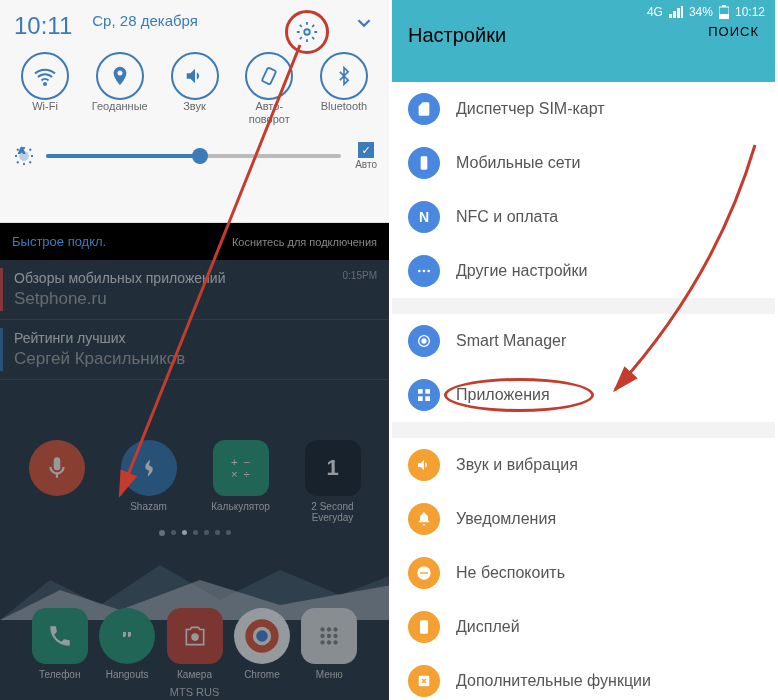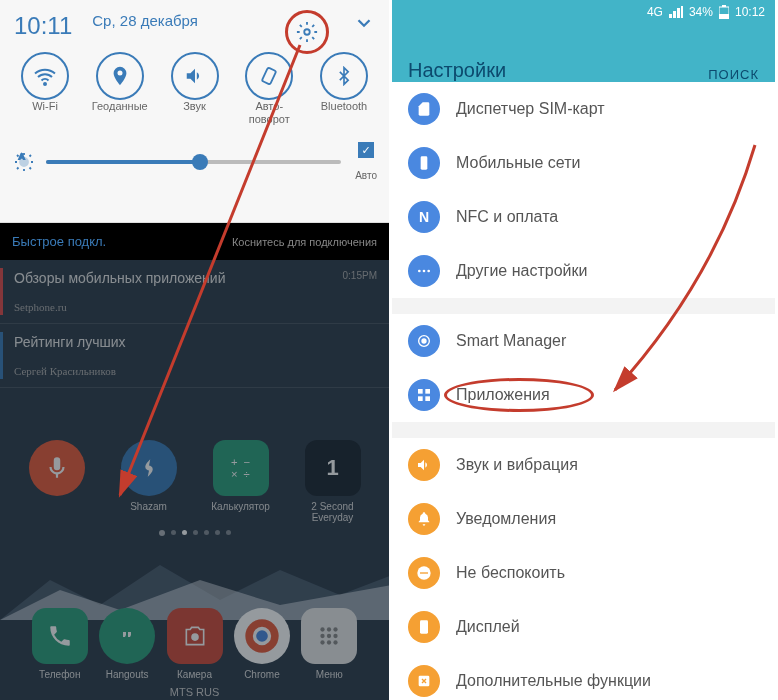--- a/index.html
+++ b/index.html
@@ -23,30 +23,30 @@
 .toggle-circ{width:48px;height:48px;border:2px solid #3a7bb8;border-radius:50%;display:flex;align-items:center;justify-content:center;color:#3a7bb8;}
 .toggle-lbl{font-size:11px;color:#666;text-align:center;line-height:1.2;}
 
 .bright-row{display:flex;align-items:center;padding:8px 4px;}
 .bright-ico{width:24px;height:24px;margin-right:10px;color:#3a7bb8;}
 .slider{flex:1;height:4px;background:#bbb;border-radius:2px;position:relative;}
 .slider-fill{height:100%;width:52%;background:#3a7bb8;border-radius:2px;}
 .slider-thumb{position:absolute;left:52%;top:-6px;width:16px;height:16px;background:#3a7bb8;border-radius:50%;transform:translateX(-50%);}
 .auto-chk{display:flex;flex-direction:column;align-items:center;margin-left:14px;}
 .chkbox{width:16px;height:16px;background:#3a7bb8;display:flex;align-items:center;justify-content:center;color:#fff;font-size:11px;}
-.auto-lbl{font-size:10px;color:#666;margin-top:12px;}
+.auto-lbl{font-size:10px;color:#666;margin-top:1px;}
 
 .quick-connect{height:38px;background:#000000;display:flex;align-items:center;padding:12px 12px;font-size:13px;color:#3a7bb8;border-top:1px solid #ddd;}
 .qc-right{margin-left:auto;font-size:11px;color:#888;}
 
 .notif-area{height:440px;background:#2d3b4a;position:relative;overflow:hidden;}
 .dim-overlay{position:absolute;inset:0;background:rgba(20,30,40,.45);z-index:3;}
 .notif{padding:10px 14px;border-bottom:1px solid rgba(255,255,255,.12);position:relative;z-index:1;}
 .notif-title{color:#e6e6e6;font-size:14px;}
-.notif-sub{color:#aaa;font-size:11px;margin-top:15px;font-family:Liberation Serif, serif;}
+.notif-sub{color:#aaa;font-size:17px;margin-top:3px;}
 .notif-time{position:absolute;right:12px;top:10px;color:#aaa;font-size:10px;}
 .notif-bar{position:absolute;left:0;top:8px;bottom:8px;width:3px;}
 .nb1{background:#e04a4a;}
 .nb2{background:#3a7bb8;}
 
 .apps-row{position:absolute;top:180px;left:0;right:0;display:flex;justify-content:center;gap:12px;z-index:2;}
 .app{display:flex;flex-direction:column;align-items:center;width:80px;}
 .app-ic{width:56px;height:56px;border-radius:50%;display:flex;align-items:center;justify-content:center;color:#fff;}
 .app-lbl{font-size:10px;color:#ddd;margin-top:5px;text-align:center;}
 .dots{position:absolute;top:270px;left:0;right:0;display:flex;justify-content:center;gap:6px;z-index:2;}
@@ -57,21 +57,21 @@
 .mountains{position:absolute;left:0;right:0;top:290px;height:70px;z-index:1;}
 
 .dock{position:absolute;bottom:20px;left:0;right:0;display:flex;justify-content:space-around;padding:0 26px;z-index:2;}
 .carrier{position:absolute;bottom:2px;left:0;right:0;text-align:center;color:#ccc;font-size:11px;z-index:2;}
 
 
 .arrow1{position:absolute;z-index:10;pointer-events:none;}
 
 
 .status2{height:24px;background:#42b4c8;display:flex;align-items:center;justify-content:flex-end;padding:0 10px;gap:6px;color:#fff;font-size:12px;}
-.head2{height:58px;background:#42b4c8;display:flex;align-items:flex-end;padding:0 16px;color:#0c4a6e;}
+.head2{height:58px;background:#42b4c8;display:flex;align-items:flex-start;padding:0 16px;color:#000000;}
 .head2-title{font-size:20px;}
 .head2-search{margin-left:auto;font-size:13px;letter-spacing:1px;}
 
 .settings-list{background:#fff;}
 .sitem{display:flex;align-items:center;height:54px;padding:0 16px;}
 .sico{width:32px;height:32px;border-radius:50%;display:flex;align-items:center;justify-content:center;color:#fff;font-size:15px;margin-right:16px;flex-shrink:0;}
 .slabel{font-size:16px;color:#555;}
 .sgap{height:16px;background:#f3f3f3;}
 
 .highlight-oval{position:absolute;border:3px solid #c43c2d;border-radius:50%;width:150px;height:34px;pointer-events:none;}

